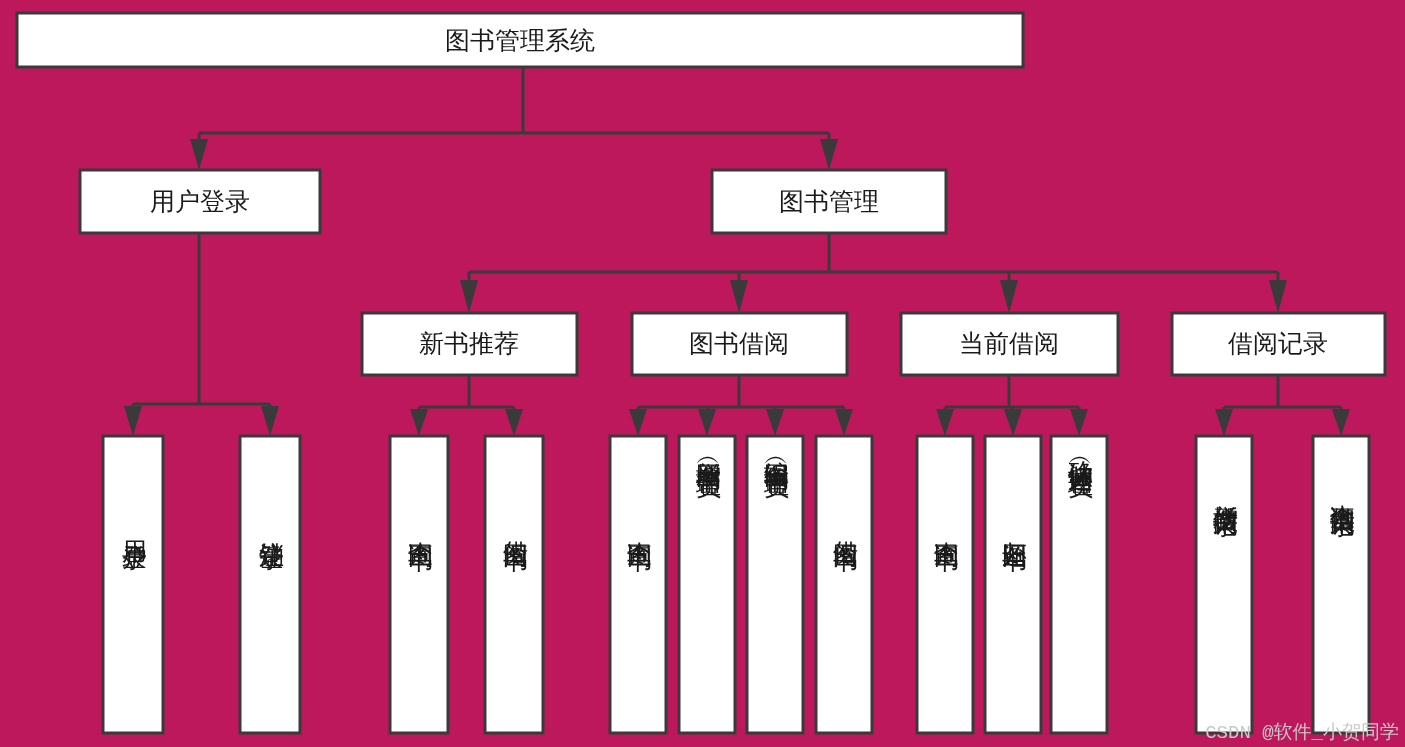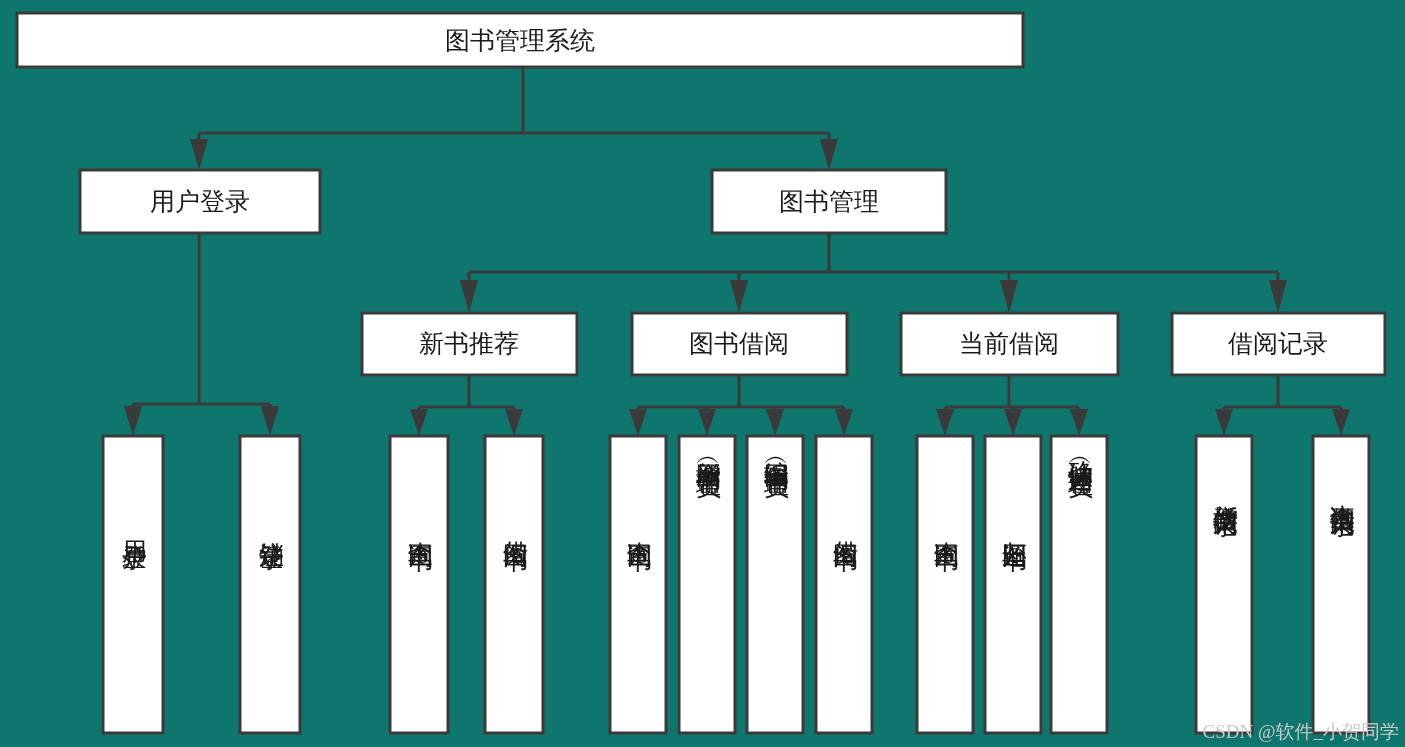--- a/index.html
+++ b/index.html
@@ -1,42 +1,42 @@
 <!DOCTYPE html>
 <html><head>
 <meta charset="utf-8">
 <style>
   html,body{margin:0;padding:0;background:#ffffff;}
   body{
     width:1405px;height:747px;
     font-family:"DejaVu Sans","Liberation Sans",sans-serif;
     overflow:hidden;
   }
-  #diagram-root{position:relative;width:1405px;height:747px;background:#0f766e;}
+  #diagram-root{position:relative;width:1405px;height:747px;background:#be185d;}
   svg.diagram{position:absolute;left:0;top:0;width:1405px;height:747px;display:block;}
   .node-rect{fill:#ffffff;stroke:#3a3a3a;stroke-width:3;}
   .connector{stroke:#3a3a3a;stroke-width:3;fill:none;}
   .arrow-head{fill:#3a3a3a;stroke:none;}
   .node-label{
     font-family:"DejaVu Sans","Liberation Sans",sans-serif;
     fill:#1a1a1a;
     text-anchor:middle;
     dominant-baseline:middle;
   }
   .label-h{font-size:25px;}
   .label-v{
     font-size:25px;
     writing-mode:vertical-rl;
     text-orientation:upright;
     letter-spacing:2px;
   }
   .watermark{
     position:absolute;
     right:6px;bottom:2px;
-    font-family:Liberation Serif, serif;
+    font-family:Liberation Mono, monospace;
     font-size:19px;
     color:#c9c9c9;
     white-space:nowrap;
     pointer-events:none;
   }
 </style>
 </head>
 <body>
 
 <div id="diagram-root">

